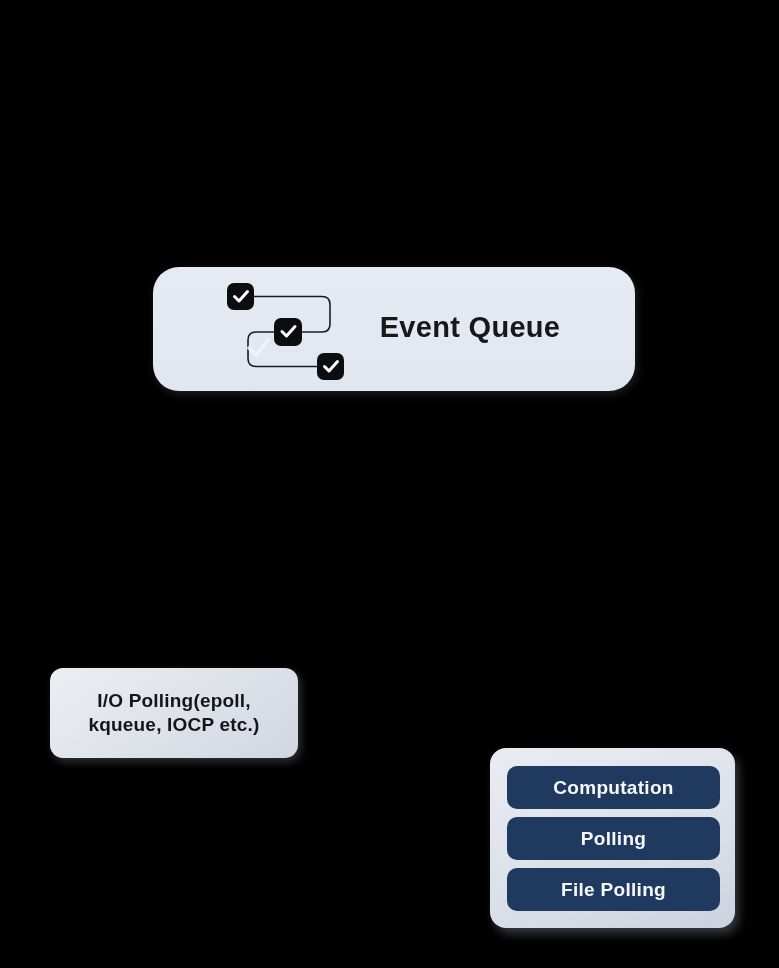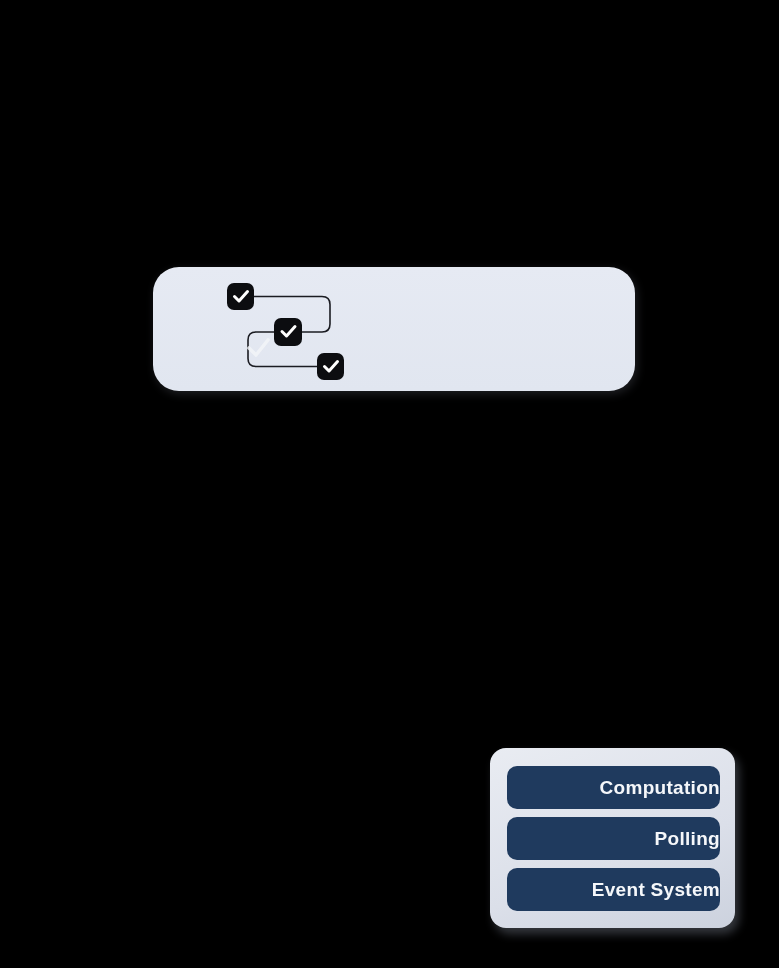--- a/index.html
+++ b/index.html
@@ -87,21 +87,21 @@
     flex-direction: column;
     gap: 8px;
   }
   .blocking-item {
     width: 213px;
     height: 43px;
     background: #1f3a5e;
     border-radius: 10px;
     display: flex;
     align-items: center;
-    justify-content: flex-end;
+    justify-content: center;
   }
   .blocking-item .bi-label {
     color: #f5f7fa;
     font-size: 19px;
     font-weight: 800;
     letter-spacing: 0.3px;
   }
 </style>
 </head>
 <body>
@@ -119,28 +119,33 @@
 
       <rect x="2" y="3" width="27" height="27" rx="7" fill="#0c0d10"></rect>
       <path d="M9.5 16.5 L14 21 L22.5 11.5" fill="none" stroke="#ffffff" stroke-width="3" stroke-linecap="round" stroke-linejoin="round"></path>
 
       <rect x="49" y="38" width="28" height="28" rx="7" fill="#0c0d10"></rect>
       <path d="M57 51.5 L61.5 56 L70 46.5" fill="none" stroke="#ffffff" stroke-width="3" stroke-linecap="round" stroke-linejoin="round"></path>
 
       <rect x="92" y="73" width="27" height="27" rx="7" fill="#0c0d10"></rect>
       <path d="M99.5 86.5 L104 91 L112.5 81.5" fill="none" stroke="#ffffff" stroke-width="3" stroke-linecap="round" stroke-linejoin="round"></path>
     </svg>
+    <div class="eq-label">Event Queue</div>
   </div>
 
+  <div class="io-polling">
+    <div class="io-line">I/O Polling(epoll,</div>
+    <div class="io-line">kqueue, IOCP etc.)</div>
+  </div>
 
   <div class="blocking-panel">
     <div class="blocking-item">
       <span class="bi-label">Computation</span>
     </div>
     <div class="blocking-item">
       <span class="bi-label">Polling</span>
     </div>
     <div class="blocking-item">
-      <span class="bi-label">Event System</span>
+      <span class="bi-label">File Polling</span>
     </div>
   </div>
 
 </div>
 
 </body></html>

